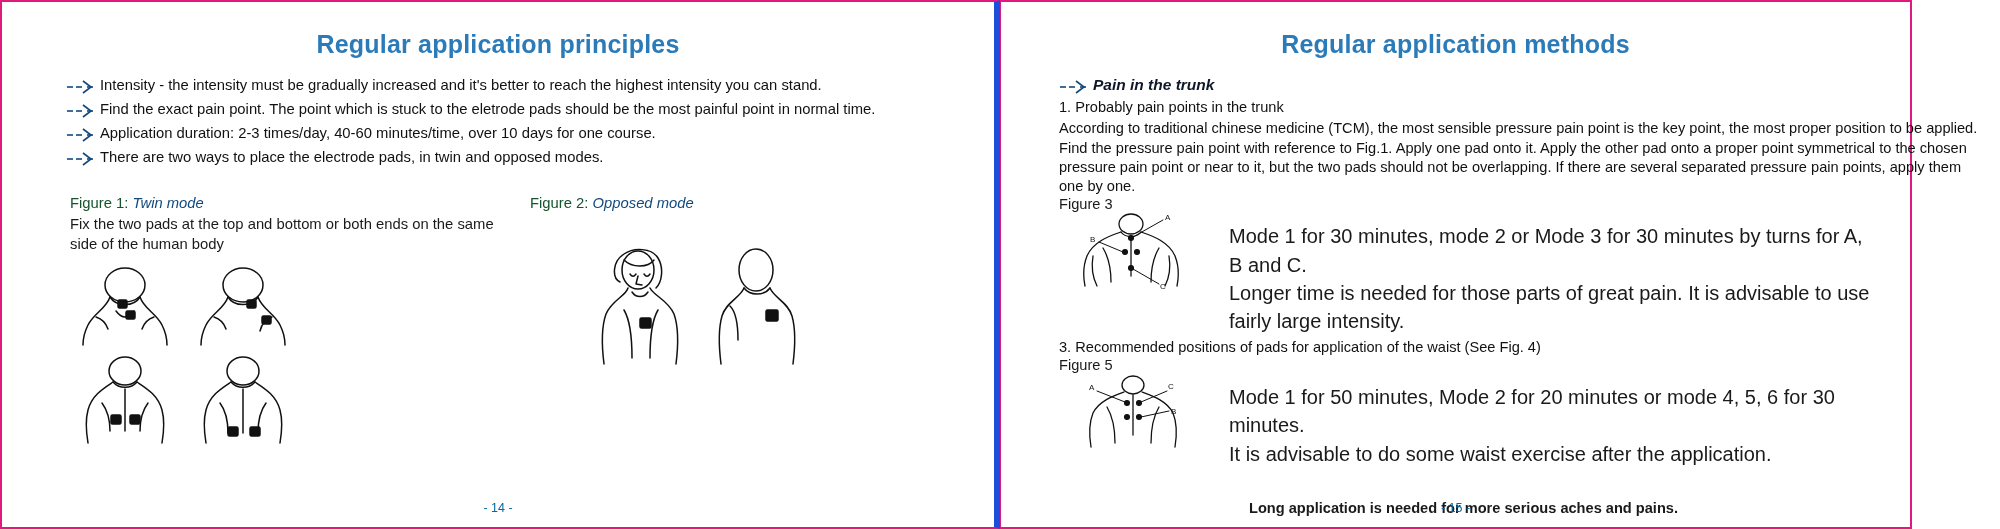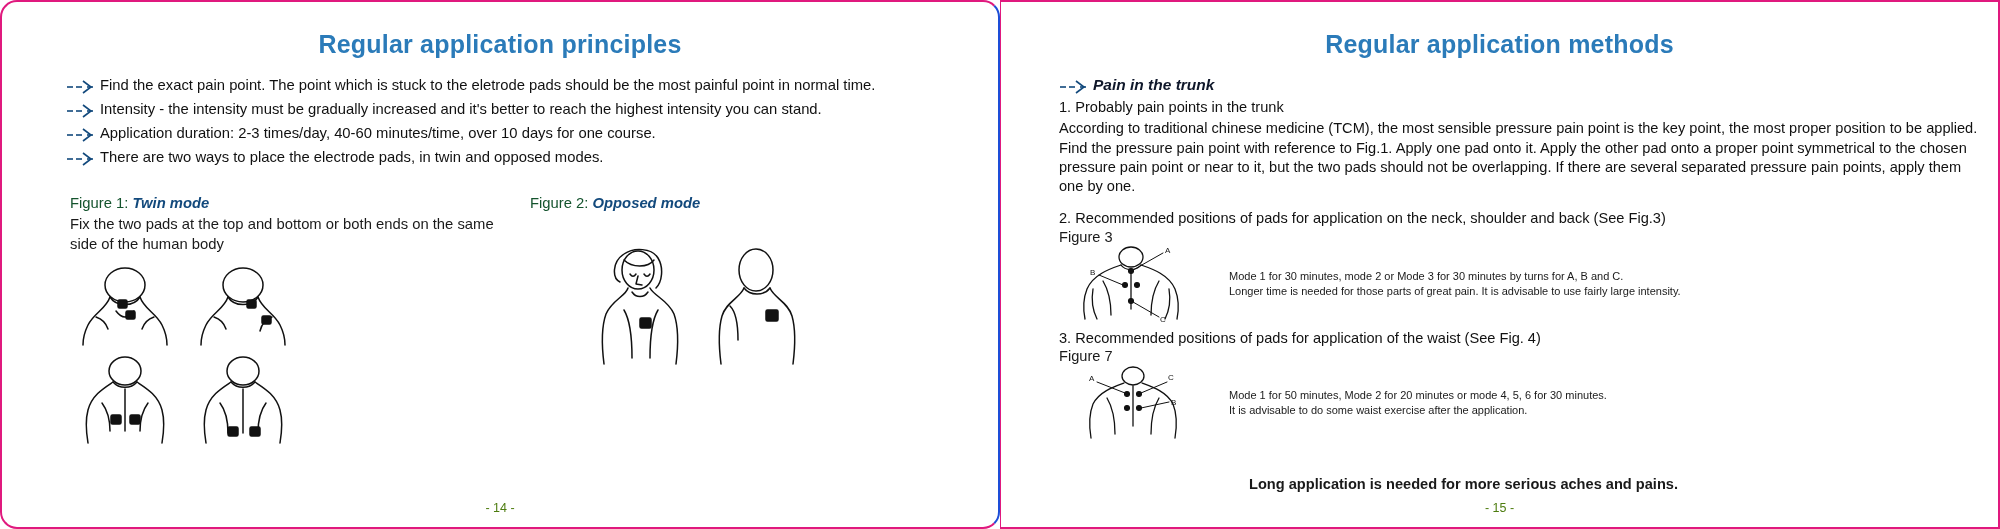--- a/index.html
+++ b/index.html
@@ -22,25 +22,24 @@
   }
   .page {
     position: relative;
     box-sizing: border-box;
     height: 529px;
     border: 2px solid #e0197e;
     background: #ffffff;
   }
   .page-left {
     width: 1000px;
-    border-right: 2px solid #1d4ed8;
-    border-radius: 17px;
+    border-right: 6px solid #1d4ed8;
   }
   .page-right {
-    width: 1000px;
+    width: 912px;
     border-left: 1px solid #e0197e;
   }
   .page-inner {
     position: absolute;
     inset: 0;
     padding: 16px 40px 10px 40px;
     box-sizing: border-box;
   }
   h1.page-title {
     margin: 12px 0 16px 0;
@@ -85,39 +84,39 @@
   .fig-caption {
     font-size: 14.8px;
     line-height: 1.35;
     color: #111;
   }
   .fig-caption .figlabel {
     color: #14532d;
   }
   .fig-caption .figmode {
     color: #12497c;
-    font-weight: bold;
+    font-weight: normal;
     font-style: italic;
   }
   .fig-desc {
     font-size: 14.8px;
     line-height: 1.35;
     margin-top: 1px;
   }
   .art {
     margin-top: 12px;
   }
   .page-num {
     position: absolute;
     bottom: 12px;
     left: 0;
     right: 0;
     text-align: center;
     font-size: 12.5px;
-    color: #4d7c0f;
+    color: #0369a1;
   }
   
   .sect-head {
     display: flex;
     align-items: flex-start;
     margin: 0 0 2px 18px;
   }
   .sect-head .title {
     color: #0f172a;
     font-weight: bold;
@@ -144,22 +143,22 @@
     display: flex;
     align-items: flex-start;
     margin-left: 18px;
   }
   .fig-art {
     flex: 0 0 auto;
     width: 150px;
   }
   .fig-notes {
     margin-left: 20px;
-    margin-top: 24px;
-    font-size: 11px;
+    margin-top: 10px;
+    font-size: 20px;
     line-height: 1.42;
     width: 720px;
   }
   .bold-note {
     font-weight: bold;
     font-size: 14.6px;
     margin-left: 208px;
     margin-top: 32px;
   }
   svg { display: block; }
@@ -178,33 +177,33 @@
 
         <div class="bullet-row">
           <span class="arrow-icon">
             <svg width="30" height="18" viewBox="0 0 30 18">
               <line x1="1" y1="9" x2="7" y2="9" stroke="#12497c" stroke-width="1.6"></line>
               <line x1="10" y1="9" x2="16" y2="9" stroke="#12497c" stroke-width="1.6"></line>
               <path d="M17 3 L25 9 L17 15" fill="none" stroke="#12497c" stroke-width="1.6"></path>
               <line x1="21" y1="9" x2="27" y2="9" stroke="#12497c" stroke-width="1.6"></line>
             </svg>
           </span>
-          <span class="bullet-text">Find the exact pain point. The point which is stuck to the eletrode pads should be the most painful point in normal time.</span>
+          <span class="bullet-text">Intensity - the intensity must be gradually increased and it's better to reach the highest intensity you can stand.</span>
         </div>
 
         <div class="bullet-row">
           <span class="arrow-icon">
             <svg width="30" height="18" viewBox="0 0 30 18">
               <line x1="1" y1="9" x2="7" y2="9" stroke="#12497c" stroke-width="1.6"></line>
               <line x1="10" y1="9" x2="16" y2="9" stroke="#12497c" stroke-width="1.6"></line>
               <path d="M17 3 L25 9 L17 15" fill="none" stroke="#12497c" stroke-width="1.6"></path>
               <line x1="21" y1="9" x2="27" y2="9" stroke="#12497c" stroke-width="1.6"></line>
             </svg>
           </span>
-          <span class="bullet-text">Intensity - the intensity must be gradually increased and it's better to reach the highest intensity you can stand.</span>
+          <span class="bullet-text">Find the exact pain point. The point which is stuck to the eletrode pads should be the most painful point in normal time.</span>
         </div>
 
         <div class="bullet-row">
           <span class="arrow-icon">
             <svg width="30" height="18" viewBox="0 0 30 18">
               <line x1="1" y1="9" x2="7" y2="9" stroke="#12497c" stroke-width="1.6"></line>
               <line x1="10" y1="9" x2="16" y2="9" stroke="#12497c" stroke-width="1.6"></line>
               <path d="M17 3 L25 9 L17 15" fill="none" stroke="#12497c" stroke-width="1.6"></path>
               <line x1="21" y1="9" x2="27" y2="9" stroke="#12497c" stroke-width="1.6"></line>
             </svg>
@@ -347,21 +346,20 @@
             <path d="M17 3 L25 9 L17 15" fill="none" stroke="#12497c" stroke-width="1.6"></path>
             <line x1="21" y1="9" x2="27" y2="9" stroke="#12497c" stroke-width="1.6"></line>
           </svg>
         </span>
         <span class="title">Pain in the trunk</span>
       </div>
 
       <div class="para">1. Probably pain points in the trunk</div>
       <div class="para">According to traditional chinese medicine (TCM), the most sensible pressure pain point is the key point, the most proper position to be applied. Find the pressure pain point with reference to Fig.1. Apply one pad onto it. Apply the other pad onto a proper point symmetrical to the chosen pressure pain point or near to it, but the two pads should not be overlapping. If there are several separated pressure pain points, apply them one by one.</div>
 
-      <div class="para gap">2. Recommended positions of pads for application on the neck, shoulder and back (See Fig.3)</div>
       <div class="figure-label">Figure 3</div>
 
       <div class="fig-block">
         <div class="fig-art">
           <svg width="150" height="82" viewBox="0 0 150 82">
             <g fill="none" stroke="#111" stroke-width="1.3" stroke-linecap="round" stroke-linejoin="round">
               <ellipse cx="72" cy="12" rx="12" ry="10"></ellipse>
               <path d="M62 20 C50 24, 34 30, 28 44 C24 54, 24 64, 26 74"></path>
               <path d="M82 20 C94 24, 110 30, 116 44 C120 54, 120 64, 118 74"></path>
               <path d="M62 20 C66 26, 78 26, 82 20"></path>
@@ -385,21 +383,21 @@
             </g>
           </svg>
         </div>
         <div class="fig-notes">
           <div>Mode 1 for 30 minutes, mode 2 or Mode 3 for 30 minutes by turns for A, B and C.</div>
           <div>Longer time is needed for those parts of great pain. It is advisable to use fairly large intensity.</div>
         </div>
       </div>
 
       <div class="para">3. Recommended positions of pads for application of the waist (See Fig. 4)</div>
-      <div class="figure-label">Figure 7</div>
+      <div class="figure-label">Figure 5</div>
 
       <div class="fig-block">
         <div class="fig-art">
           <svg width="150" height="80" viewBox="0 0 150 80">
             <g fill="none" stroke="#111" stroke-width="1.3" stroke-linecap="round" stroke-linejoin="round">
               <ellipse cx="74" cy="12" rx="11" ry="9"></ellipse>
               <path d="M65 19 C54 23, 40 28, 34 40 C30 50, 30 62, 32 74"></path>
               <path d="M83 19 C94 23, 108 28, 114 40 C118 50, 118 62, 116 74"></path>
               <path d="M74 22 L74 62"></path>
               <path d="M48 34 C54 44, 56 56, 56 70"></path>

